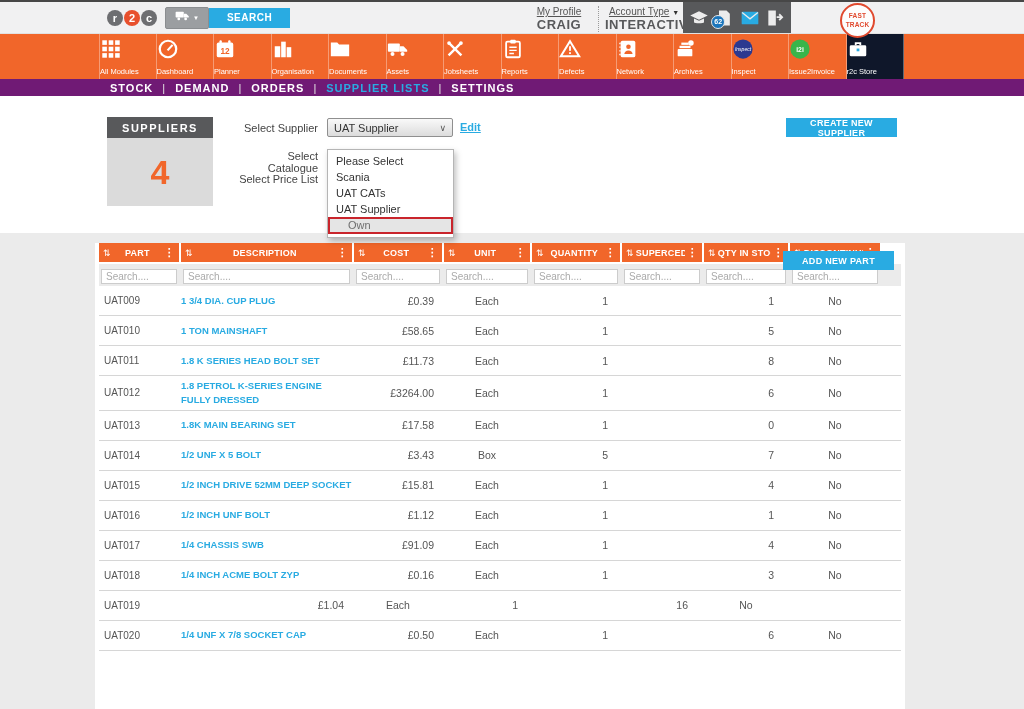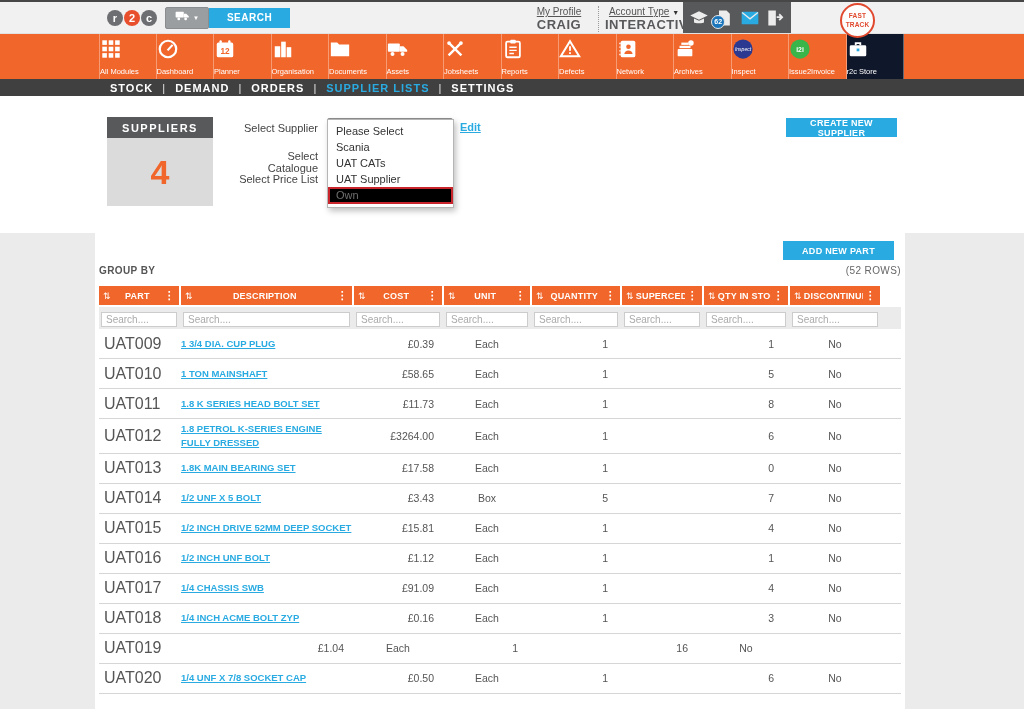--- a/index.html
+++ b/index.html
@@ -42,21 +42,21 @@
   .modulebar{height:45px;background:#f1662a;display:flex;padding-left:99px;box-sizing:border-box}
   .tile{width:57.5px;display:flex;flex-direction:column;justify-content:flex-end;
         padding-bottom:3px;border-right:1px solid rgba(255,255,255,.35);color:#fff;box-sizing:border-box;cursor:pointer}
   .tile:first-child{border-left:1px solid rgba(255,255,255,.35)}
   .tile.active{background:#0f172a}
   .ticon{height:25px;display:flex;align-items:center;color:#fff}
   .ticon svg{width:22px;height:22px}
   .tlabel{font-size:7.5px;margin-top:6px;white-space:nowrap}
 
   
-  .subnav{height:17px;background:#404040;color:#fff;font-size:11px;font-weight:bold;display:flex;
+  .subnav{height:17px;background:#701a75;color:#fff;font-size:11px;font-weight:bold;display:flex;
           align-items:center;padding-left:110px;letter-spacing:1px}
   .subnav .sep{margin:0 9px;font-weight:normal;color:#e3e3e3}
   .snitem{cursor:pointer}
   .snitem.active{color:#29abe2}
 
   
   .content-top{height:137px;background:#fff;position:relative}
   .sup-box{position:absolute;left:107px;top:21px;width:106px}
   .sup-head{height:21px;background:#58595b;color:#fff;font-size:11px;font-weight:bold;letter-spacing:1.5px;
             display:flex;align-items:center;justify-content:center}
@@ -65,24 +65,24 @@
   .form-label{position:absolute;font-size:11px;color:#444;width:80px;text-align:right}
   #lbl-supplier{left:238px;top:26px}
   #lbl-catalogue{left:238px;top:54px}
   #lbl-pricelist{left:238px;top:77px}
   .select{position:absolute;left:327px;top:22px;width:126px;height:19px;border:1px solid #8f8f8f;border-radius:2px;
           background:linear-gradient(#f9f9f9,#dcdcdc);font-size:11px;color:#333;display:flex;align-items:center;
           padding:0 6px;box-sizing:border-box;cursor:pointer}
   .select .scaret{margin-left:auto;font-size:9px;color:#555}
   .edit{position:absolute;left:460px;top:25px;font-size:11px;color:#29abe2;text-decoration:underline;
         font-weight:bold;cursor:pointer}
-  .dd{position:absolute;left:327px;top:23px;width:127px;background:#fff;border:1px solid #b5b5b5;
+  .dd{position:absolute;left:327px;top:53px;width:127px;background:#fff;border:1px solid #b5b5b5;
       box-shadow:2px 3px 6px rgba(0,0,0,.25);padding:3px 0;z-index:5;box-sizing:border-box}
   .opt{height:16px;line-height:16px;padding-left:8px;font-size:11px;color:#333;cursor:pointer}
-  .opt.hl{background:#000000;border:2px solid #c9252c;color:#6f6f6f;height:13px;line-height:13px;padding-left:6px}
+  .opt.hl{background:#e5e5e5;border:2px solid #c9252c;color:#6f6f6f;height:13px;line-height:13px;padding-left:18px}
   .cbtn{background:#29abe2;color:#fff;font-size:9px;font-weight:bold;border:none;letter-spacing:.3px;
         width:111px;height:19px;display:flex;align-items:center;justify-content:center;
         font-family:"Liberation Sans",sans-serif;cursor:pointer}
   .create-btn{position:absolute;left:786px;top:22px}
 
   
   .content-bottom{height:477px;background:#ebebeb}
   .main-col{width:810px;margin-left:95px;background:#fff;height:100%;box-sizing:border-box;
             padding:0 4px;position:relative}
   .addpart{position:absolute;right:11px;top:8px}
@@ -102,22 +102,22 @@
   .hcell{background:#f1662a;height:19px;color:#fff;font-size:9px;font-weight:bold;display:flex;
          align-items:center;letter-spacing:.2px;cursor:pointer}
   .hcell .sort{font-size:9px;margin:0 2px 0 4px;font-weight:normal}
   .hcell .lbl{flex:1;text-align:center;overflow:hidden;white-space:nowrap}
   .hcell .menu{font-size:11px;margin:0 4px 0 2px;font-weight:bold}
   .search-row{margin-top:2px;background:#ebebeb;padding:2px 0}
   .search-row input{width:calc(100% - 14px);margin-left:2px;height:13px;border:1px solid #ccc;font-size:10px;
                     padding:0 4px;font-family:"Liberation Sans",sans-serif;color:#777}
   .search-row input::placeholder{color:#aaa;opacity:1}
   .row{border-bottom:1px solid #d6d6d6;min-height:23px;align-items:center;font-size:10.5px;color:#555;padding:3px 0}
-  .cell.part{padding-left:5px;font-size:16px}
-  .desclink{color:#29abe2;font-weight:bold;font-size:9.5px;text-decoration:underline;line-height:1.35;cursor:pointer}
+  .cell.part{padding-left:5px;font-size:10px}
+  .desclink{color:#29abe2;font-weight:bold;font-size:9.5px;line-height:1.35;cursor:pointer}
   .cell.cost{text-align:right;padding-right:8px}
   .cell.unit{text-align:center}
   .cell.qty{text-align:right;padding-right:12px}
   .cell.stock{text-align:right;padding-right:14px}
   .cell.disc{text-align:center}
 </style>
 </head>
 <body>
 
 <div class="topstrip"></div>
@@ -359,24 +359,20 @@
       <div class="opt">UAT Supplier</div>
       <div class="opt hl">Own</div>
     </div>
 
   <button class="cbtn create-btn">CREATE NEW SUPPLIER</button>
 </div>
 
 <div class="content-bottom">
   <div class="main-col">
     <button class="cbtn addpart">ADD NEW PART</button>
-    <div class="group-row">
-      <span>GROUP BY</span>
-      <span class="cnt">(52 ROWS)</span>
-    </div>
     <div class="gridcols header-row">
         <div class="hcell">
           <span class="sort">⇅</span>
           <span class="lbl">PART</span>
           <span class="menu">⋮</span>
         </div>
         <div class="hcell">
           <span class="sort">⇅</span>
           <span class="lbl">DESCRIPTION</span>
           <span class="menu">⋮</span>

